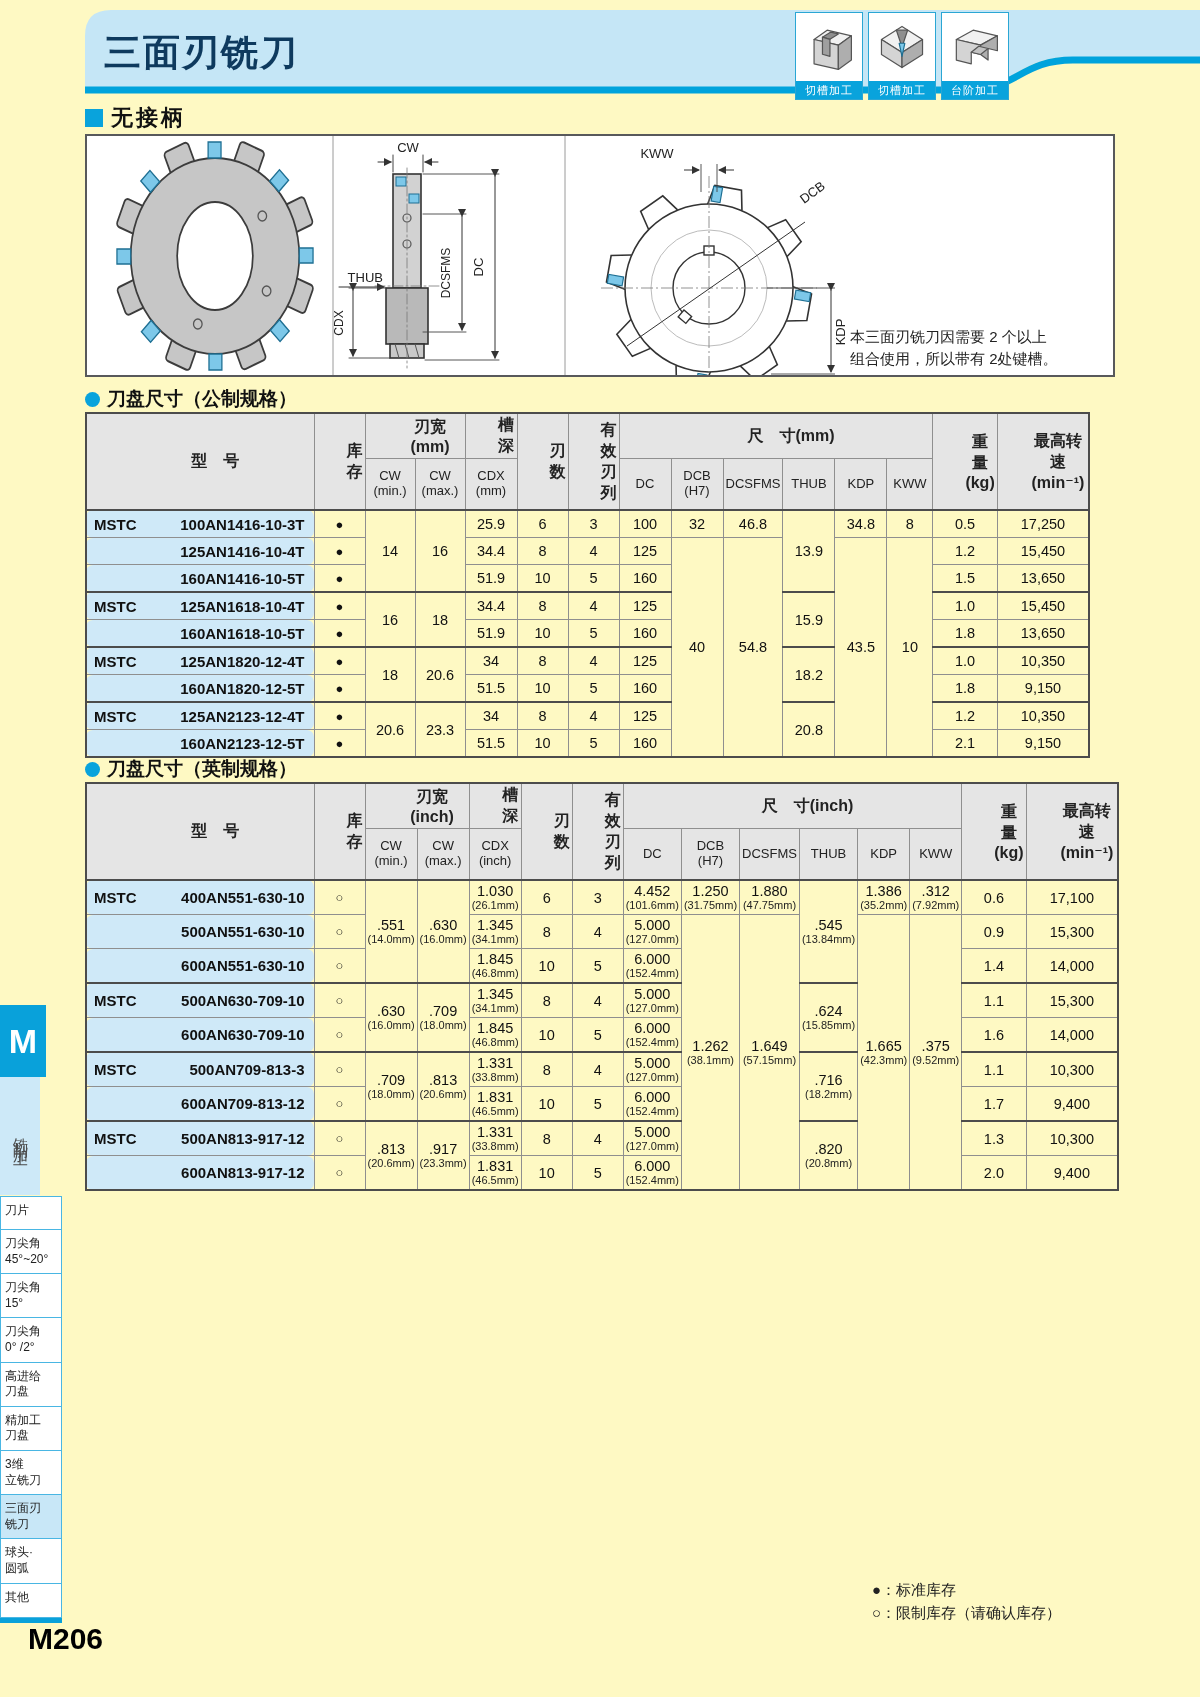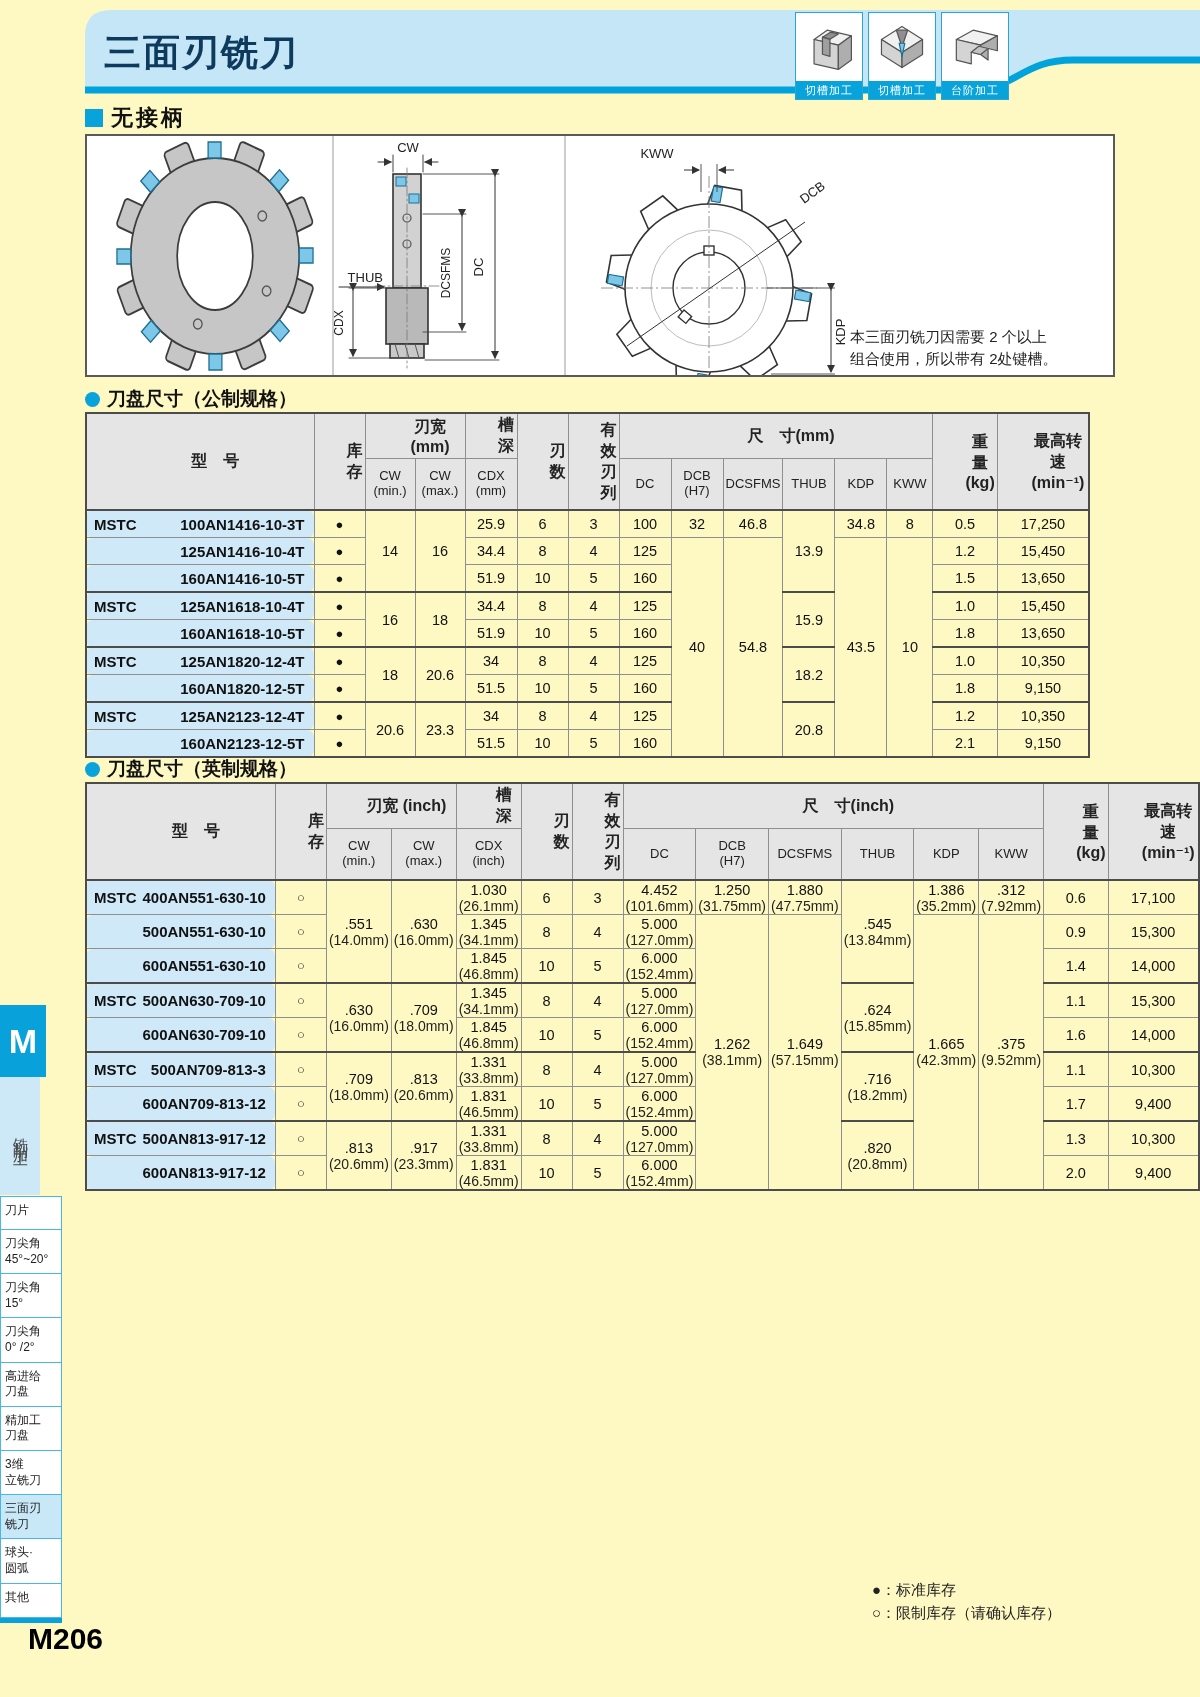--- a/index.html
+++ b/index.html
@@ -37,21 +37,21 @@
   .spec thead th{background:#e5e5e5;color:#222;}
   .spec tr.h1 th{height:44px;font-size:16px;font-weight:bold;padding-left:32px;}
   .spec tr.h2 th{height:50px;font-size:13px;font-weight:normal;line-height:1.15;}
   .spec thead{border-bottom:2px solid #4c4c4c;}
   .spec td{font-size:14.5px;color:#111;}
   .metric td{height:26px;}
   .inch td{height:33px;}
   .spec td.model{background:#cfe9f8;text-align:right;padding-right:9px;font-weight:bold;font-size:15px;border-radius:7px;}
   .mprefix{float:left;padding-left:5px;font-weight:bold;}
   .spec td.stock{font-size:13px;}
-  .spec td .sub{font-size:14px;color:#222;line-height:1.05;margin-top:1px;}
+  .spec td .sub{font-size:11px;color:#222;line-height:1.05;margin-top:1px;}
   .spec tr.grp td{border-top:2px solid #4c4c4c;}
 
   
   .m-tab{position:absolute;left:0;top:1005px;width:46px;height:72px;background:#09a1da;color:#fff;
          font-size:34px;font-weight:bold;display:flex;align-items:center;justify-content:center;}
   .m-cat{position:absolute;left:0;top:1077px;width:40px;height:118px;background:#cde9f8;
          display:flex;align-items:center;justify-content:center;}
   .m-cat span{writing-mode:vertical-rl;font-size:15px;color:#4a4a4a;letter-spacing:5px;}
   .side-menu{position:absolute;left:0;top:1196px;width:62px;}
   .side-item{border:1px solid #49b6e3;border-top:none;background:#fff;font-size:12px;color:#222;

